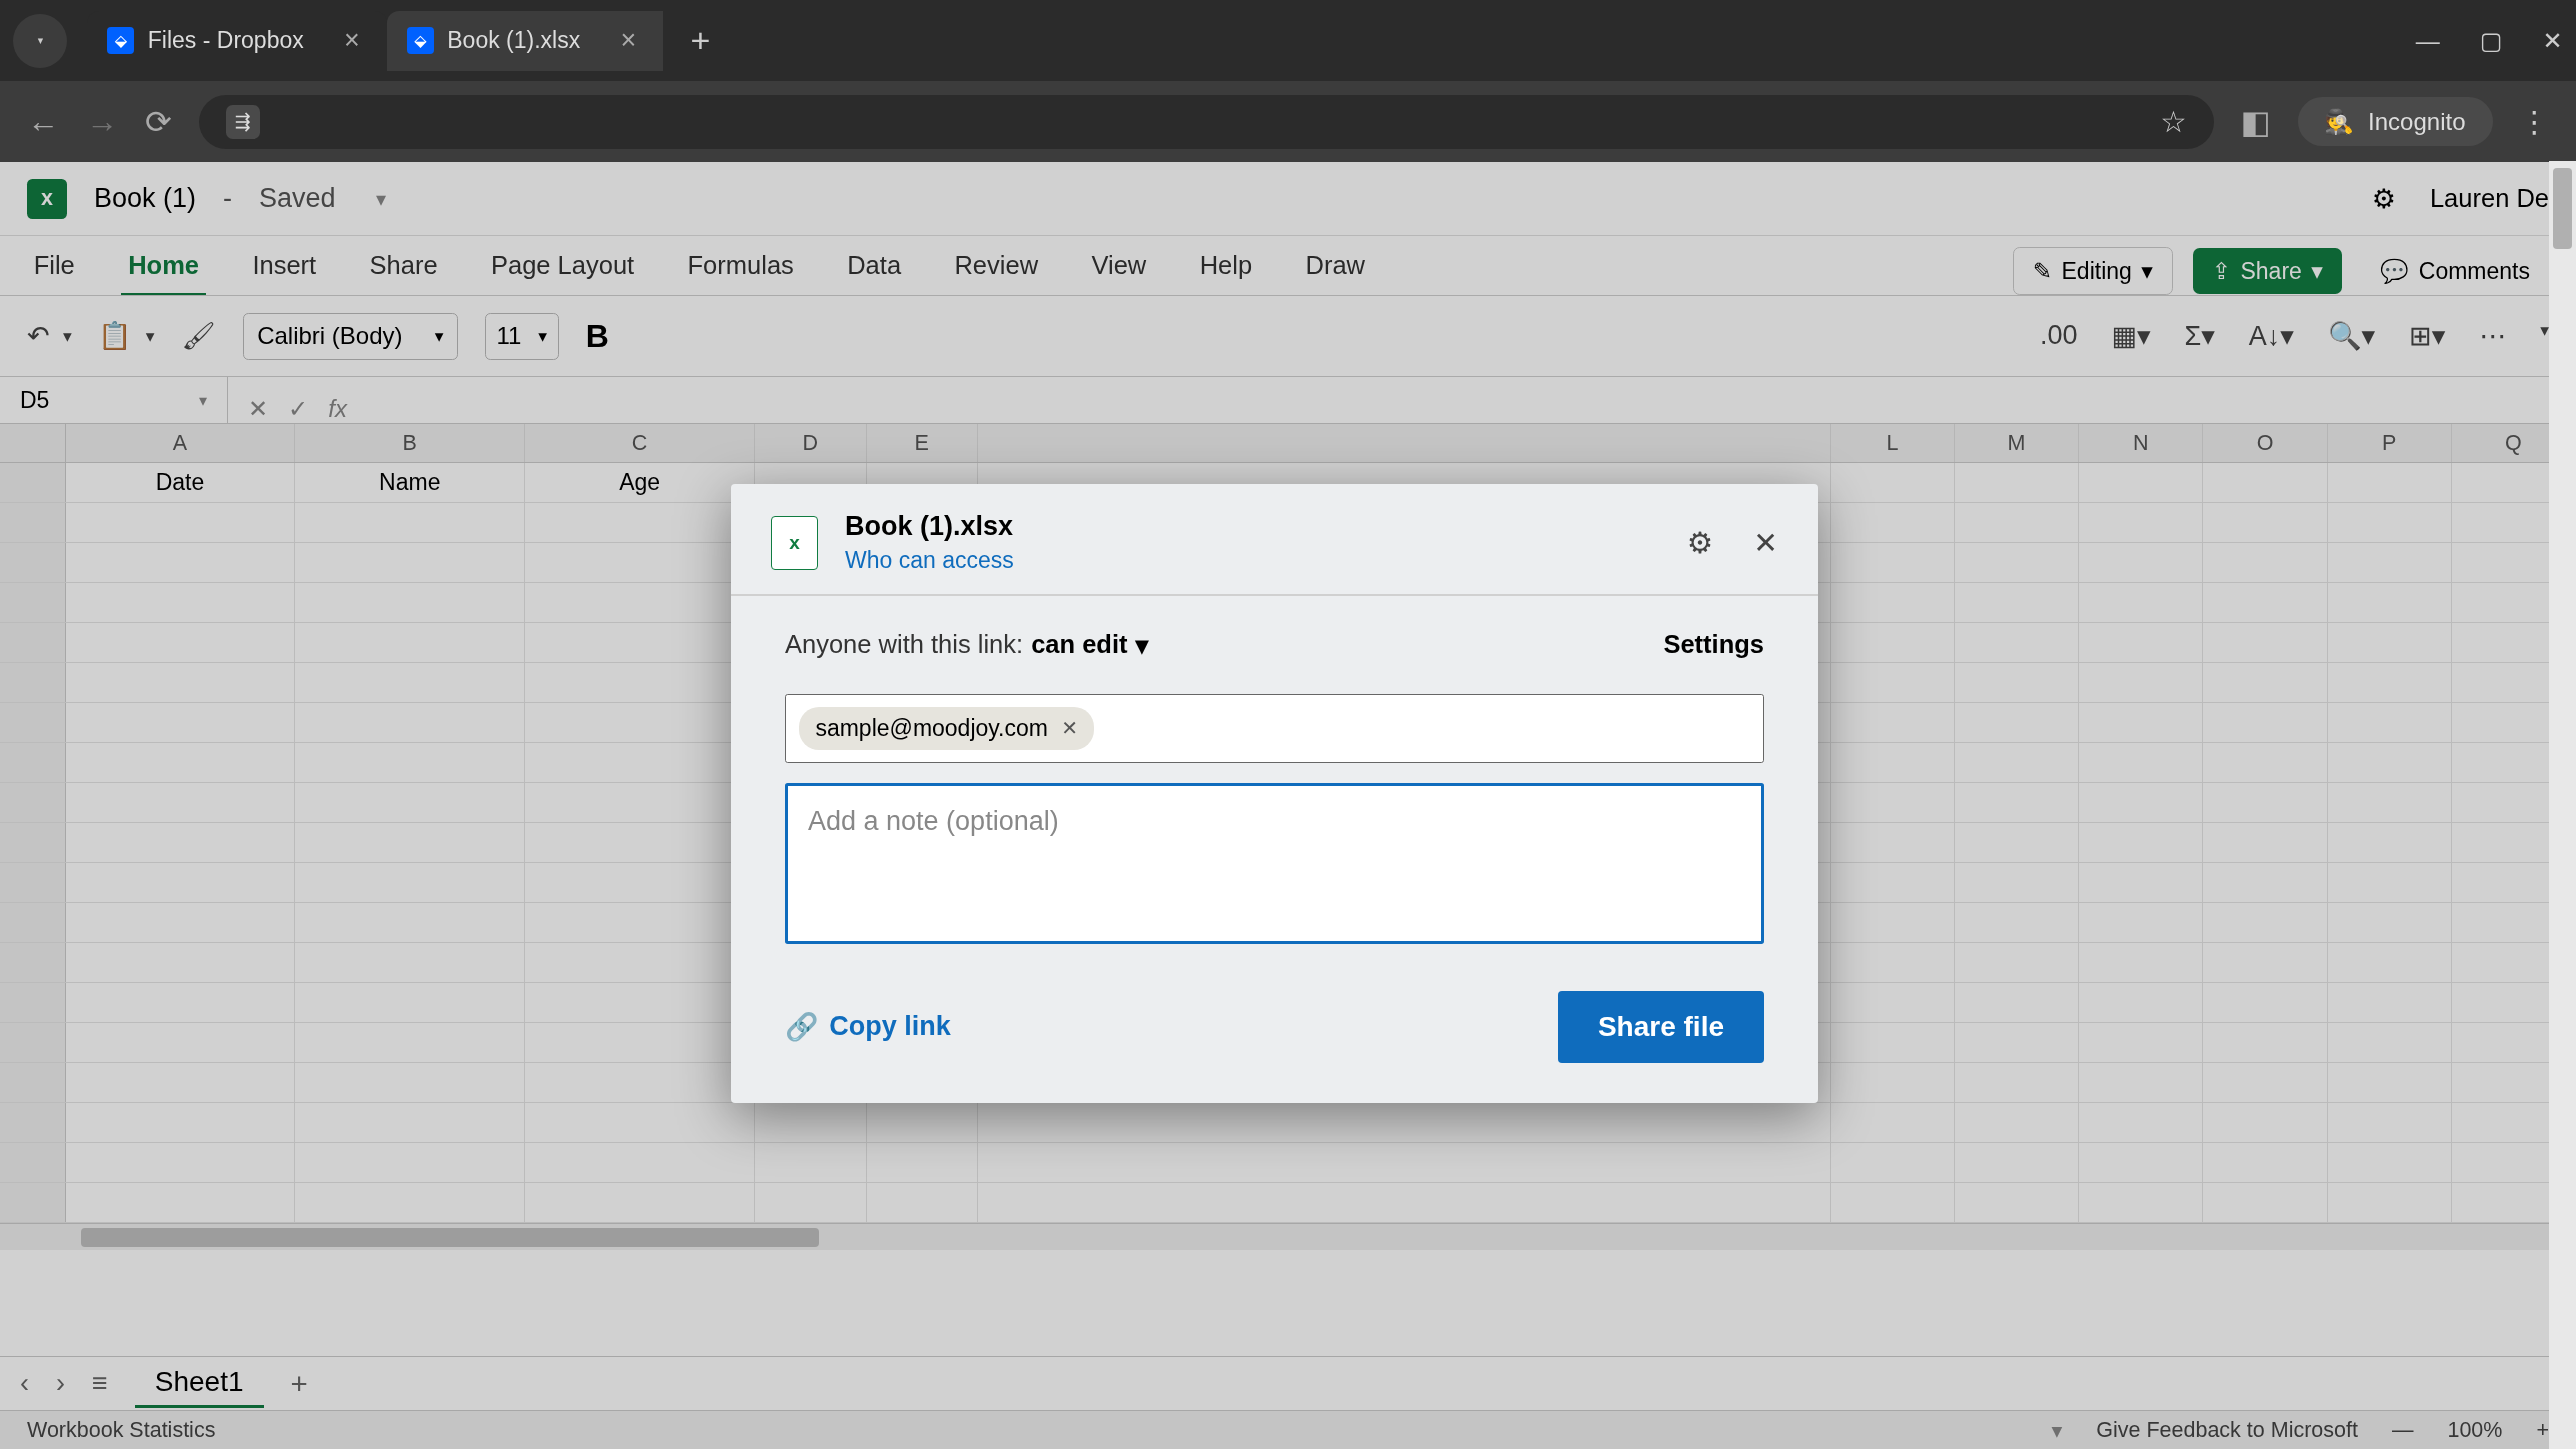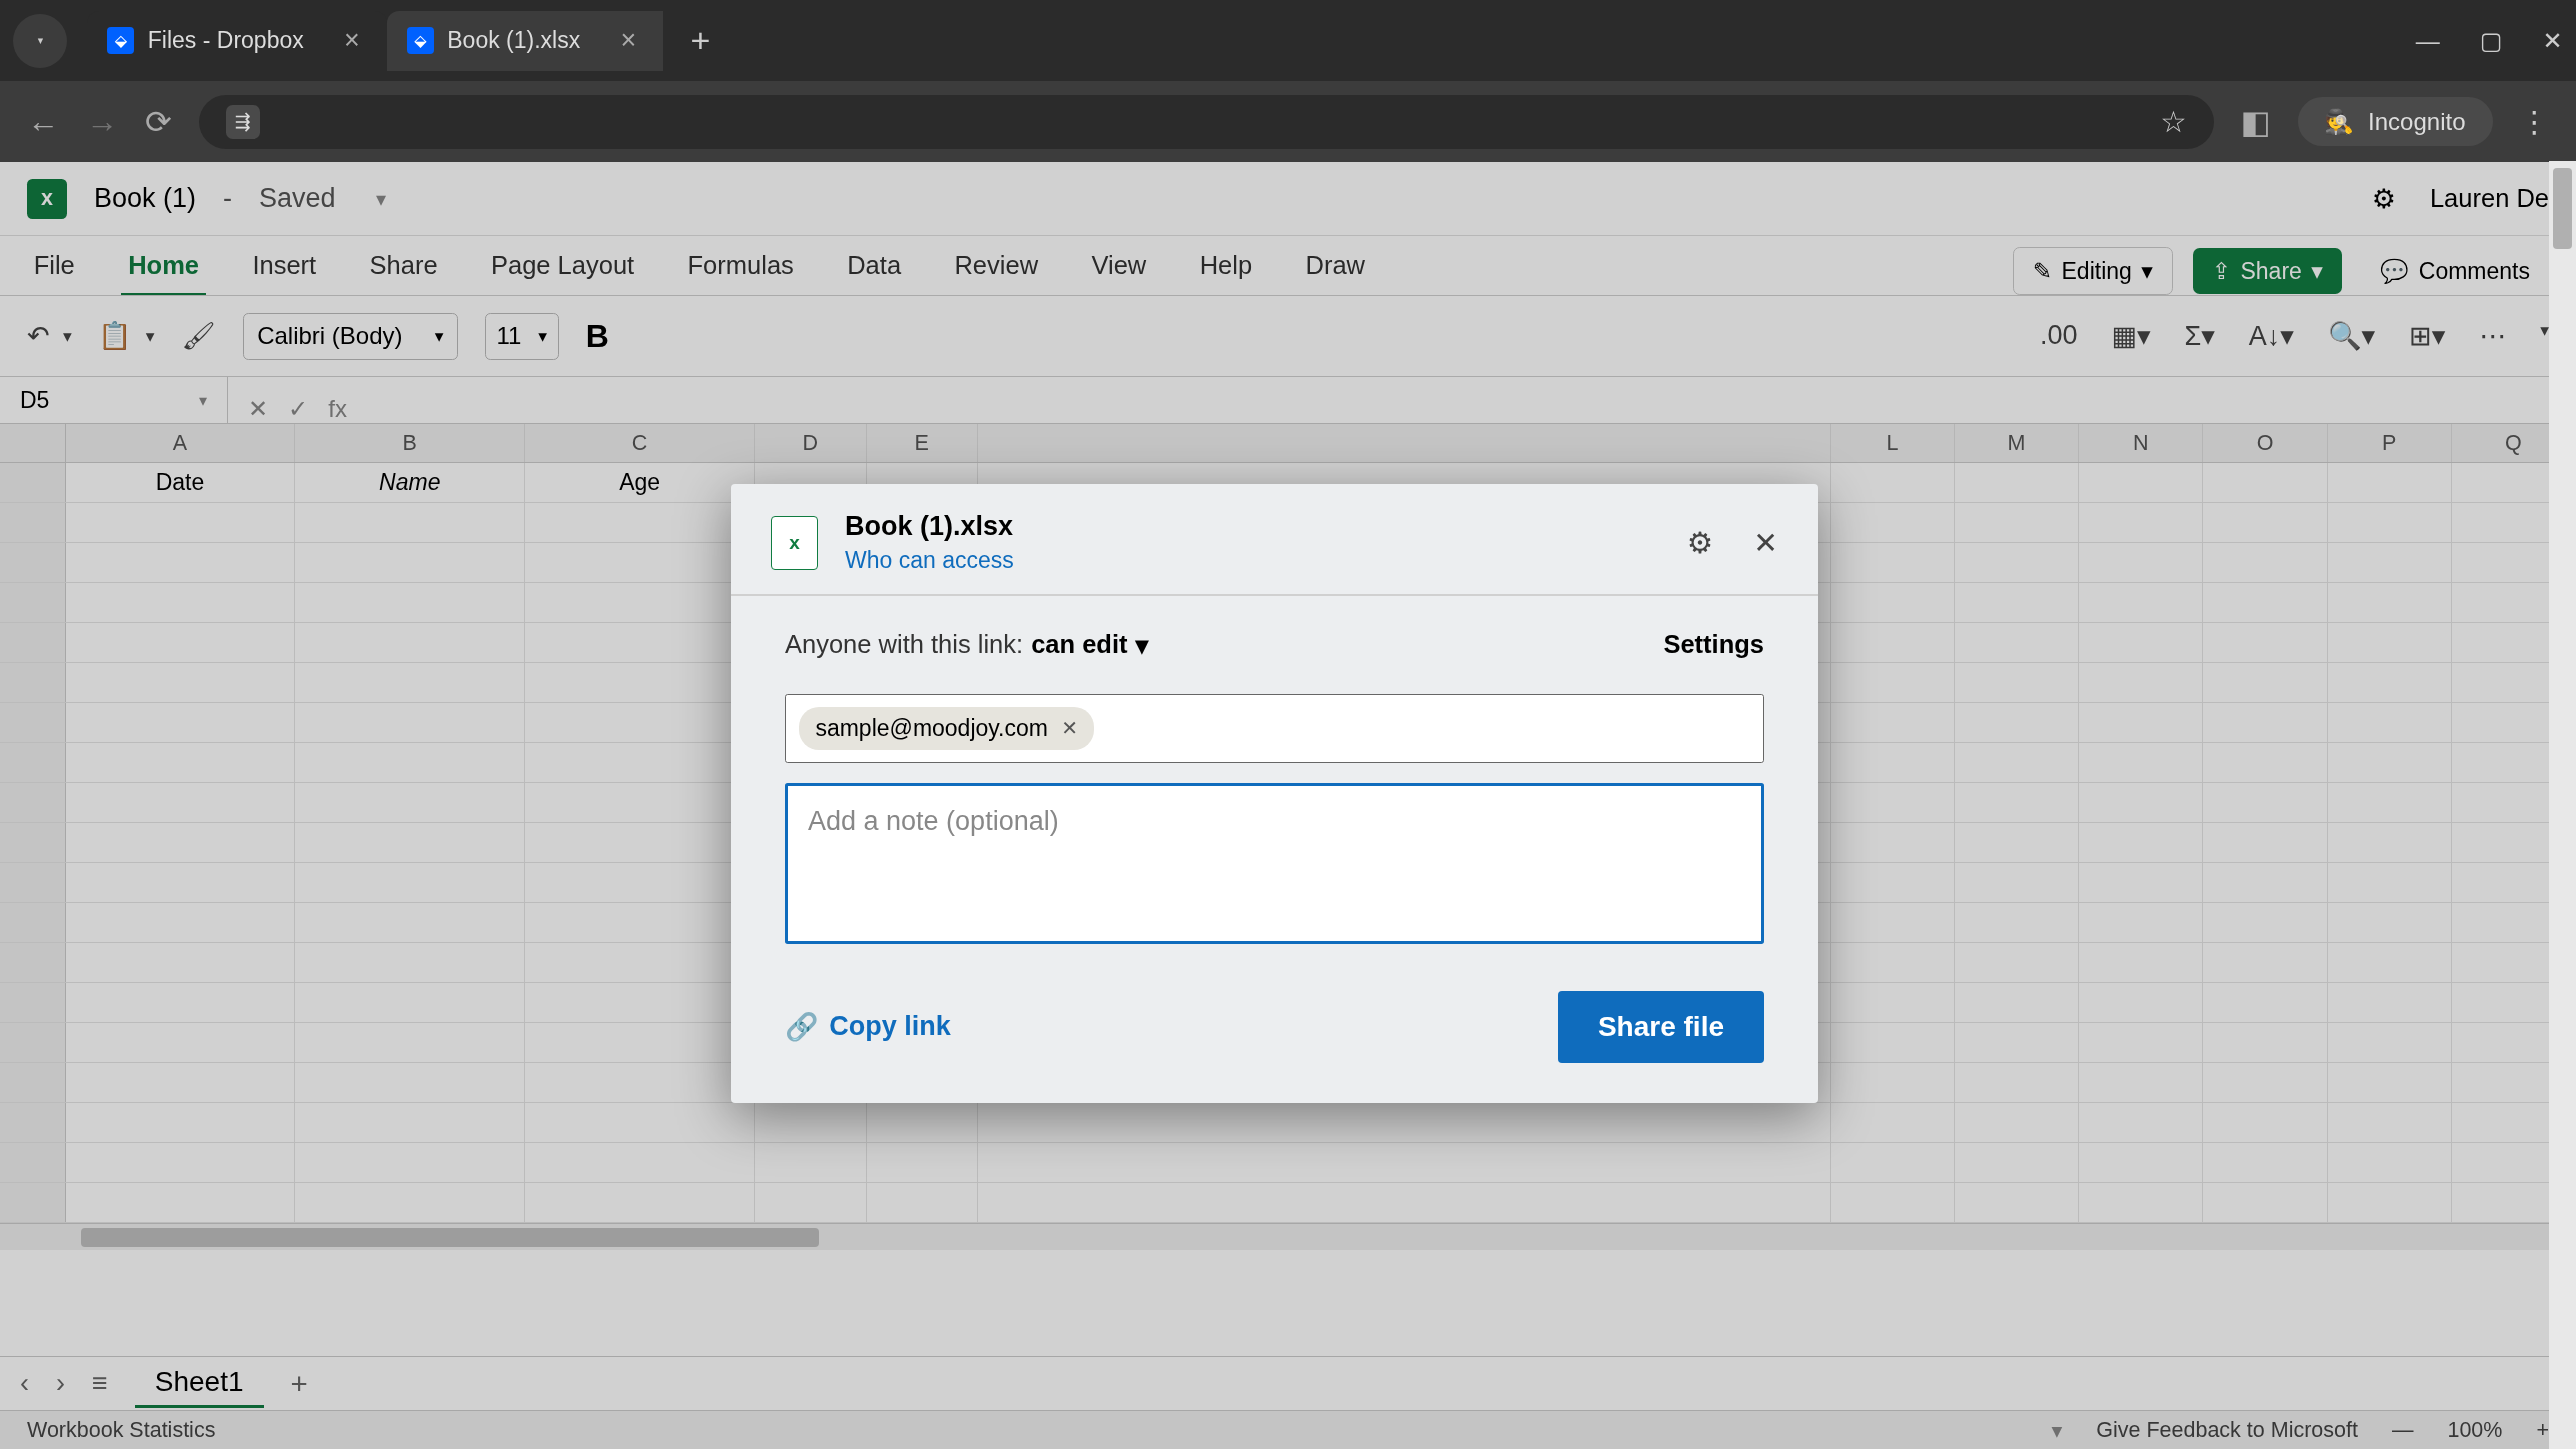--- a/index.html
+++ b/index.html
@@ -223,21 +223,21 @@
   </div>
 
   <div class="fx-bar">
     <div class="name-box">
       <span>D5</span>
       <span style="font-size:16px;color:#888">▾</span>
     </div>
     <div class="fx-icons">
       <span>✕</span>
       <span>✓</span>
-      <span style="">fx</span>
+      <span style="font-style:italic">fx</span>
     </div>
     <div class="fx-input"></div>
   </div>
 
   <div class="grid-zone">
     <div class="col-headers">
       <div class="corner-cell"></div>
       <div class="col-h">A</div>
       <div class="col-h">B</div>
       <div class="col-h">C</div>
@@ -248,21 +248,21 @@
       <div class="col-h" style="width:127px">M</div>
       <div class="col-h" style="width:127px">N</div>
       <div class="col-h" style="width:127px">O</div>
       <div class="col-h" style="width:127px">P</div>
       <div class="col-h" style="width:127px">Q</div>
     </div>
     <div class="grid-rows" id="grid-rows">
         <div class="grid-row">
           <div class="row-h"></div>
           <div class="cell" style="width: 235px;">Date</div>
-          <div class="cell" style="width: 235px; font-style: italic;">Name</div>
+          <div class="cell" style="width: 235px;">Name</div>
           <div class="cell" style="width: 235px;">Age</div>
           <div class="cell" style="width: 114px;"></div>
           <div class="cell" style="width: 114px;"></div>
           <div class="cell" style="width: 872px;"></div>
           <div class="cell" style="width: 127px;"></div>
           <div class="cell" style="width: 127px;"></div>
           <div class="cell" style="width: 127px;"></div>
           <div class="cell" style="width: 127px;"></div>
           <div class="cell" style="width: 127px;"></div>
           <div class="cell" style="width: 127px;"></div>

